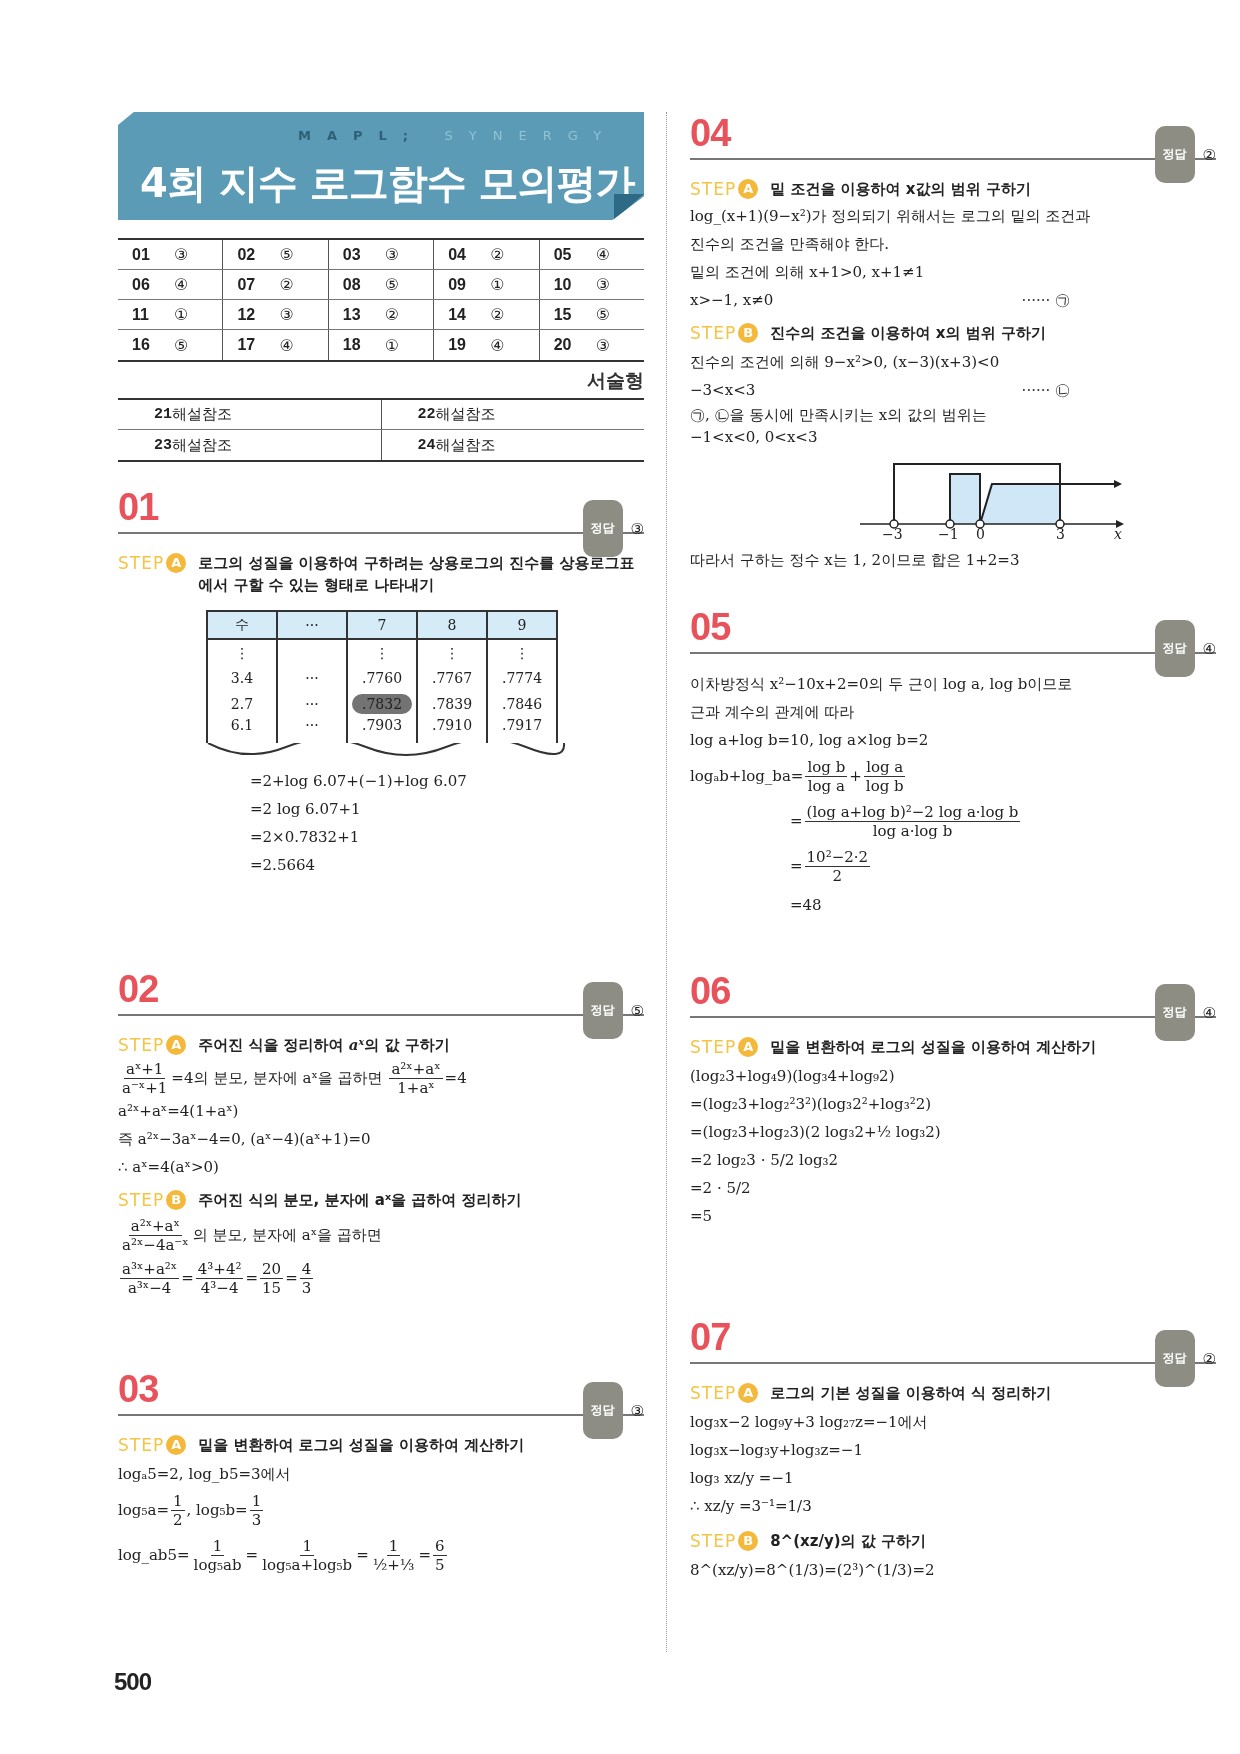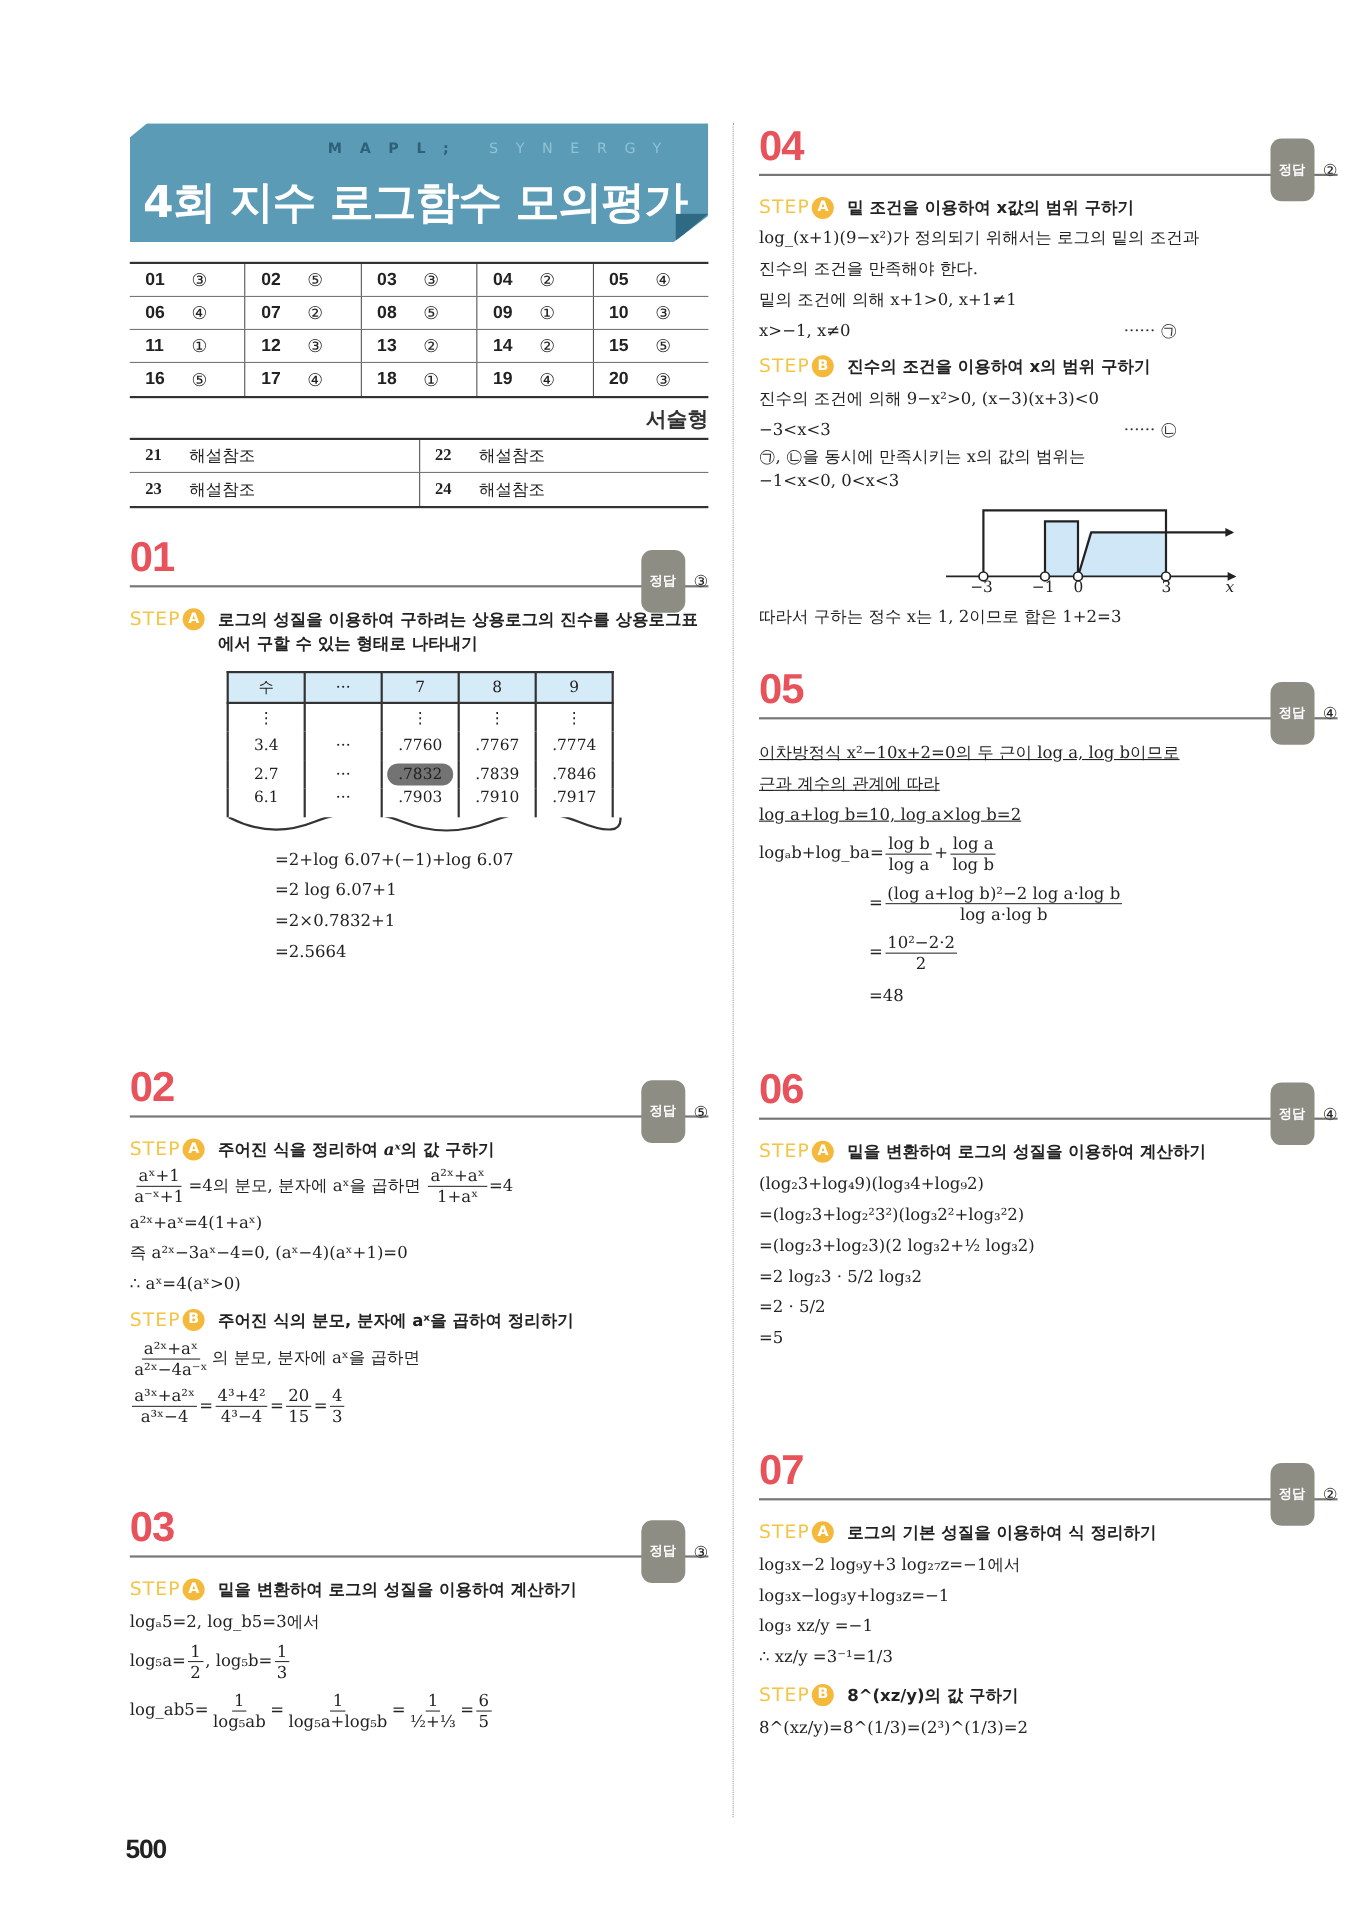--- a/index.html
+++ b/index.html
@@ -10,37 +10,37 @@
 
   
   .col-left { position: absolute; left: 118px; top: 112px; width: 526px; }
   .divider { position: absolute; left: 666px; top: 112px; height: 1540px; border-left: 1.5px dotted #999; }
 
   
   .banner { position: relative; height: 108px; background: #5b9bb5; clip-path: polygon(3% 0, 100% 0, 100% 78%, 94% 100%, 0 100%, 0 12%); }
   .banner .fold { position: absolute; right: 0; bottom: 0; width: 30px; height: 26px; background: #2f6a84; clip-path: polygon(100% 0, 100% 0, 0 100%, 0 0); }
   .banner .brand { position: absolute; left: 180px; top: 16px; font-size: 13px; letter-spacing: 16px; color: #2f6079; font-weight: bold; }
   .banner .brand span.light { color: #8fc3d6; font-weight: normal; }
-  .banner .title { position: absolute; left: 12px; top: 44px; font-size: 40px; font-weight: bold; color: #fff; letter-spacing: -1px; text-align: center; }
+  .banner .title { position: absolute; left: 22px; top: 44px; font-size: 40px; font-weight: bold; color: #fff; letter-spacing: -1px; text-align: center; }
 
   
   .ans-grid { margin-top: 18px; width: 526px; border-top: 2px solid #333; border-bottom: 2px solid #333; }
   .ans-row { display: flex; height: 30px; border-bottom: 1px solid #777; }
   .ans-row:last-child { border-bottom: none; }
   .ans-cell { flex: 1; display: flex; align-items: center; padding-left: 14px; font-size: 16px; border-left: 1px solid #555; }
   .ans-cell:first-child { border-left: none; }
   .ans-cell .num { font-weight: bold; width: 42px; font-family: "Liberation Sans", sans-serif; }
   .ans-cell .val { font-size: 16px; }
   .essay-title { text-align: right; font-size: 19px; font-weight: bold; padding: 6px 0 4px; color: #333; }
   .essay-grid { border-top: 2px solid #333; border-bottom: 2px solid #333; }
   .essay-row { display: flex; height: 30px; border-bottom: 1px solid #777; }
   .essay-row:last-child { border-bottom: none; }
   .essay-cell { flex: 1; display: flex; align-items: center; padding-left: 14px; font-size: 15px; border-left: 1px solid #555; }
   .essay-cell:first-child { border-left: none; }
-  .essay-cell .num { font-weight: bold; width: 40px; font-family: Liberation Serif, serif; }
+  .essay-cell .num { font-weight: bold; width: 40px; font-family: Liberation Mono, monospace; text-align: right; }
 
   
   .prob { position: absolute; width: 526px; }
   .prob-head { position: relative; height: 48px; border-bottom: 2px solid #777; }
   .prob-num { position: absolute; left: 0; top: 0; font-size: 38px; font-weight: bold; color: #e8525a; font-family: "Liberation Sans", sans-serif; letter-spacing: -1px; }
   .answer-badge { position: absolute; right: 0; top: 14px; display: flex; align-items: center; gap: 8px; }
   .answer-badge .pill { background: #8d8d84; color: #fff; font-size: 12px; font-weight: bold; padding: 20px 8px; border-radius: 10px; }
   .answer-badge .val { font-size: 15px; }
 
   .step { display: flex; align-items: flex-start; margin-top: 18px; font-size: 15px; font-weight: bold; color: #222; line-height: 22px; }
@@ -417,21 +417,21 @@
 </div>
 
 <div class="prob" style="left:690px; top:606px;">
   <div class="prob-head">
     <div class="prob-num">05</div>
     <div class="answer-badge">
       <span class="pill">정답</span>
       <span class="val">④</span>
     </div>
   </div>
-  <div id="p05lines" class="math" style="margin-top:16px;text-decoration:underline;">
+  <div id="p05lines" class="math" style="margin-top:16px;">
       <div class="line">이차방정식 x²−10x+2=0의 두 근이 log a, log b이므로</div>
       <div class="line">근과 계수의 관계에 따라</div>
       <div class="line">log a+log b=10, log a×log b=2</div>
     </div>
   <div class="line math" style="margin-top:4px;">
     <span>logₐb+log_ba=</span><span class="frac">
         <span class="n">log b</span>
         <span class="d">log a</span>
       </span>+<span class="frac">
         <span class="n">log a</span>

